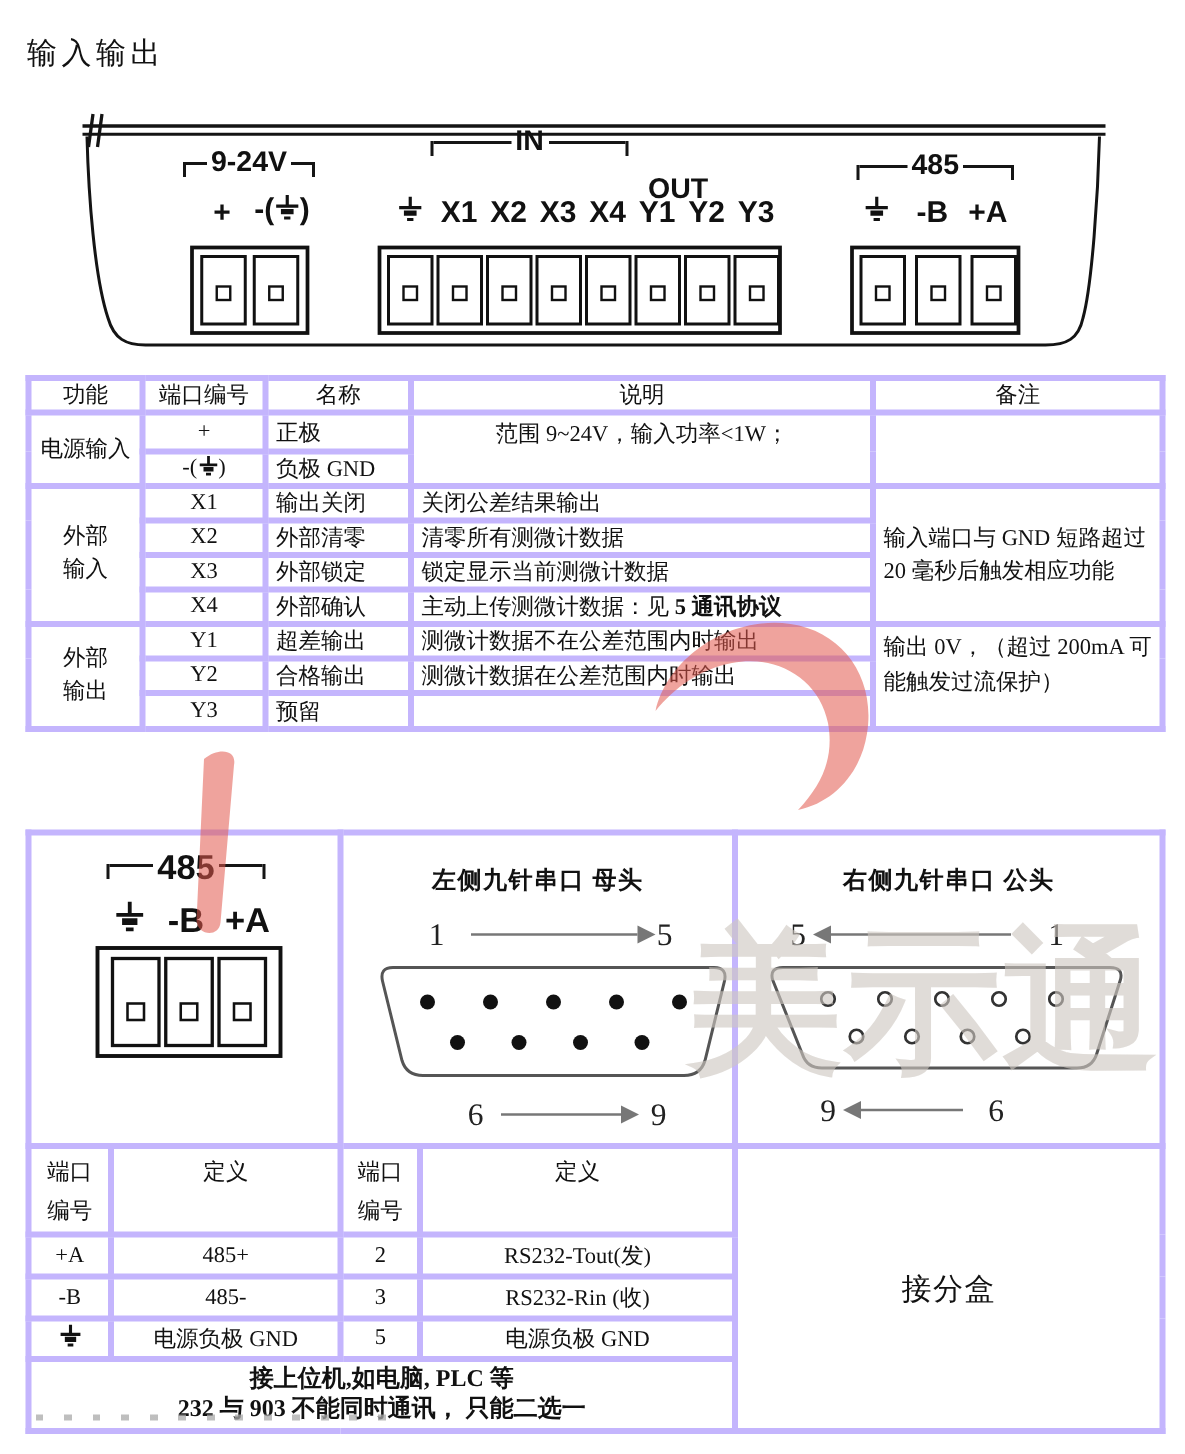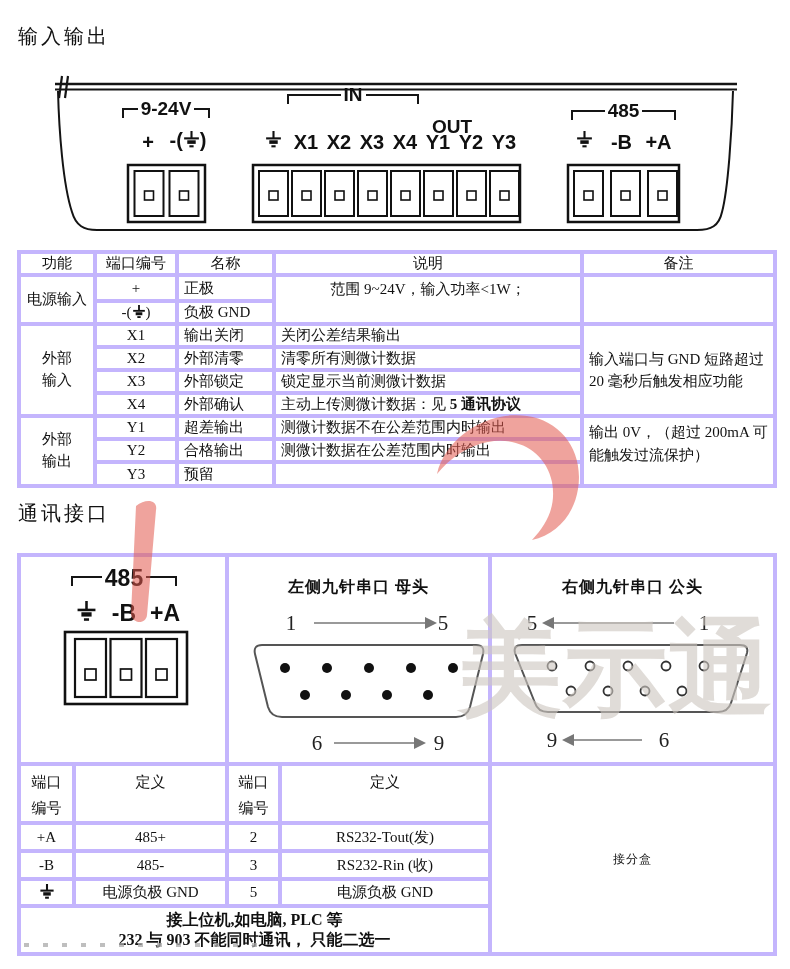--- a/index.html
+++ b/index.html
@@ -23,21 +23,21 @@
   .t1{position:absolute;left:17px;top:250px;width:756px;border:2px solid #111;}
   .t2{position:absolute;left:17px;top:553px;width:756px;border:2px solid #111;}
   .t1 td,.t2 td{border:4px solid #c4b5fd;font-size:15px;text-align:center;padding:0 5px;
                 overflow:hidden;}
   td.al{text-align:left;}
   td.vt{vertical-align:top;padding-top:3px;}
   td.note{text-align:left;vertical-align:middle;line-height:1.5;}
   td.pre{white-space:pre-line;line-height:1.45;margin-left:24px;}
   .bold{font-weight:bold;}
   .t2 td.hdr{vertical-align:top;padding-top:4px;line-height:1.7;}
-  .t2 td.side{vertical-align:middle;font-size:12px;letter-spacing:1px;}
+  .t2 td.side{vertical-align:middle;font-size:20px;letter-spacing:1px;}
   .t2 .foot td{font-weight:bold;font-size:16px;line-height:1.25;padding:2px 4px;}
   .cellwrap{position:relative;width:100%;height:205px;}
   .dsvg{position:absolute;left:0;top:0;}
   .db9-title{position:absolute;top:20px;left:0;width:100%;text-align:center;
              font-weight:bold;font-size:16px;letter-spacing:1px;}
   .cpin{position:absolute;font-family:"Liberation Sans",sans-serif;font-weight:bold;
         font-size:23px;line-height:1;text-align:center;}
 
   
   .wm{position:absolute;pointer-events:none;z-index:40;line-height:1;
@@ -234,21 +234,20 @@
       <td class="al">测微计数据在公差范围内时输出</td>
     </tr>
     <tr style="height:24px">
       <td>Y3</td>
       <td class="al">预留</td>
       <td class="al"></td>
     </tr>
   </tbody>
     </table>
 
-  <div class="h1" style="top:501px;">通讯接口</div>
 
   <table class="t2">
     <colgroup>
         <col style="width:55px">
         <col style="width:153px">
         <col style="width:53px">
         <col style="width:210px">
         <col style="width:285px">
       </colgroup>
     <tbody>

